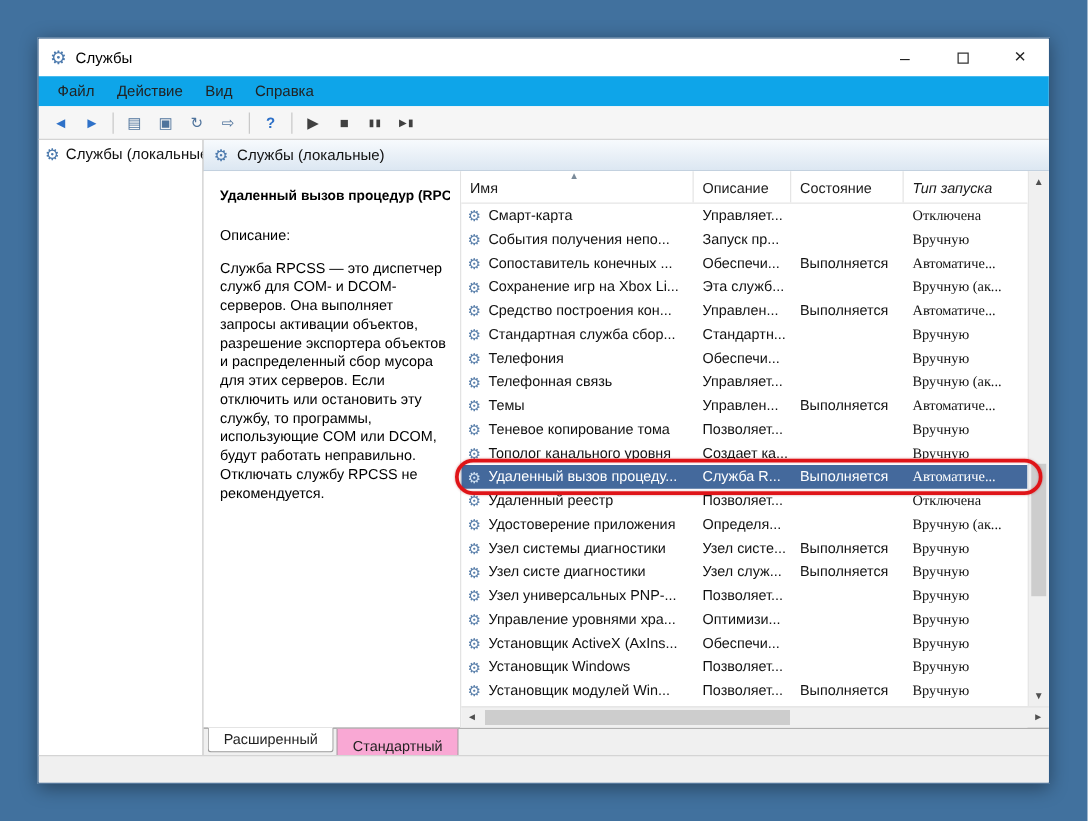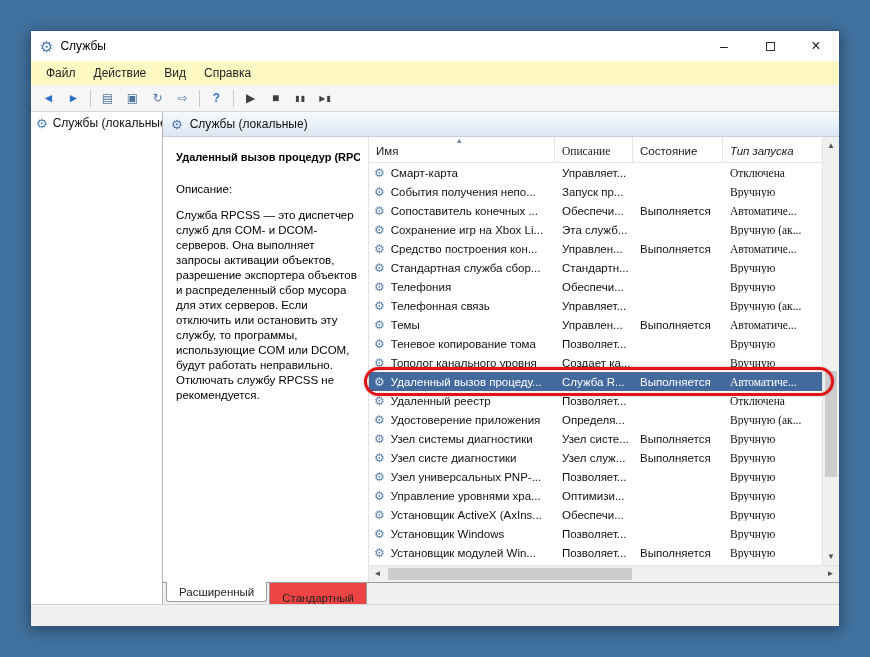--- a/index.html
+++ b/index.html
@@ -20,21 +20,21 @@
   
   .titlebar { flex: none; height: 30px; background: #fff; display: flex; align-items: center; padding-left: 9px; }
   .title-icon { font-size: 15px; color: #4b79ad; margin-right: 7px; line-height: 1; }
   .title-text { font-size: 12px; color: #000; }
   .win-controls { margin-left: auto; display: flex; height: 100%; }
   .win-btn { width: 46px; height: 100%; display: flex; align-items: center; justify-content: center; color: #222; }
   .glyph-min { font-size: 14px; line-height: 1; }
   .glyph-max { width: 9px; height: 9px; border: 1px solid #333; display: block; }
   .glyph-close { font-size: 16px; line-height: 1; }
   
-  .menubar { flex: none; height: 24px; background: #fef9c3; display: flex; align-items: center; padding-left: 6px; }
+  .menubar { flex: none; height: 24px; background: #0ea5e9; display: flex; align-items: center; padding-left: 6px; }
   .menu-item { font-size: 12px; color: #222; padding: 0 9px; height: 100%; display: flex; align-items: center; }
   
   .toolbar { flex: none; height: 27px; background: #f6f6f6; border-bottom: 1px solid #d4d4d4; display: flex; align-items: center; padding: 0 5px; }
   .tool-btn { min-width: 23px; height: 23px; margin: 0 1px; display: flex; align-items: center; justify-content: center; font-size: 12px; }
   .tool-btn.small { font-size: 8px; letter-spacing: 1px; }
   .tool-sep { width: 1px; height: 17px; background: #c9c9c9; margin: 0 4px; }
   
   .content { flex: 1; min-height: 0; display: flex; }
   .tree-pane { flex: none; width: 132px; background: #fff; border-right: 1px solid #b4b4b4; overflow: hidden; }
   .tree-item { display: flex; align-items: center; padding: 4px 2px 4px 5px; white-space: nowrap; overflow: hidden; font-size: 12px; color: #111; }
@@ -49,21 +49,21 @@
   .pane-body { flex: 1; min-height: 0; display: flex; background: #fff; }
   
   .details-panel { flex: none; width: 205px; background: #fff; padding: 14px 8px 0 13px; overflow: hidden; }
   .details-title { font-size: 11px; font-weight: bold; color: #000; white-space: nowrap; overflow: hidden; margin-bottom: 20px; }
   .details-label { font-size: 11.5px; color: #000; margin-bottom: 13px; }
   .details-text { font-size: 11.5px; line-height: 15px; color: #000; width: 184px; }
   
   .list-col { flex: 1; min-width: 0; display: flex; flex-direction: column; position: relative; background: #fff; border-left: 1px solid #e3e3e3; }
   .col-header { flex: none; height: 26px; display: flex; position: relative; background: #fff; border-bottom: 1px solid #e5e5e5; }
   .col-h { position: relative; display: flex; align-items: flex-end; padding: 0 0 5px 7px; font-size: 11.5px; color: #1a1a1a; border-right: 1px solid #e5e5e5; white-space: nowrap; overflow: hidden; }
-  .w-name { width: 186px; } .w-desc { width: 78px; font-family: Liberation Serif, serif; } .w-status { width: 90px; } .w-startup { flex: 1; border-right: none; font-style: italic; }
+  .w-name { width: 186px; } .w-desc { width: 78px; } .w-status { width: 90px; } .w-startup { flex: 1; border-right: none; font-style: italic; }
   .sort-arrow { position: absolute; left: 88px; top: -1px; font-size: 9px; color: #7a8a99; line-height: 1; }
   .rows { flex: 1; min-height: 0; overflow: hidden; }
   .row { height: 19px; display: flex; align-items: center; font-size: 11.5px; color: #111; }
   .cell { white-space: nowrap; overflow: hidden; }
   .c-name { width: 186px; display: flex; align-items: center; padding-left: 5px; flex: none; }
   .gear { font-size: 12px; color: #5b80ab; margin-right: 6px; flex: none; line-height: 1; }
   .c-desc { width: 78px; padding-left: 7px; flex: none; }
   .c-status { width: 90px; padding-left: 7px; flex: none; }
   .c-startup { flex: 1; padding-left: 7px; font-family: Liberation Serif, serif; }
   .row.selected { background: var(--selection, #44699c); color: #fff; }
@@ -78,21 +78,21 @@
   .hscroll { flex: none; height: 17px; margin-right: -17px; display: flex; align-items: stretch; background: #f0f0f0; border-top: 1px solid #e2e2e2; }
   .hs-btn { width: 17px; text-align: center; font-size: 8px; color: #505050; line-height: 16px; }
   .hs-track { flex: 1; position: relative; }
   .hs-thumb { position: absolute; left: 2px; top: 2px; height: 12px; width: 56%; background: #cdcdcd; }
   .vscroll { flex: none; width: 17px; margin-bottom: 17px; display: flex; flex-direction: column; background: #f0f0f0; border-left: 1px solid #e2e2e2; }
   .vs-btn { height: 17px; line-height: 17px; text-align: center; font-size: 8px; color: #505050; }
   .vs-track { flex: 1; position: relative; }
   .vs-thumb { position: absolute; left: 2px; width: 12px; top: 55%; height: 27%; background: #cdcdcd; }
   
   .tabstrip { flex: none; height: 22px; background: #f0f0f0; border-top: 1px solid #9a9a9a; display: flex; align-items: flex-start; padding-left: 3px; }
-  .tab { height: 30px; display: flex; align-items: center; padding: 0 12px; font-size: 11.5px; color: #222; background: #ef4444; border: 1px solid #9a9a9a; border-top: none; border-radius: 0 0 3px 3px; margin-right: 2px; }
+  .tab { height: 30px; display: flex; align-items: center; padding: 0 12px; font-size: 11.5px; color: #222; background: #f9a8d4; border: 1px solid #9a9a9a; border-top: none; border-radius: 0 0 3px 3px; margin-right: 2px; }
   .tab.active { background: #fff; margin-top: -1px; height: 20px; z-index: 2; }
   .statusbar { flex: none; height: 22px; background: #f0f0f0; border-top: 1px solid #d4d4d4; }
 </style>
 </head>
 <body>
 
 <div class="window">
 
   <div class="titlebar">
     <span class="title-icon">⚙</span>

